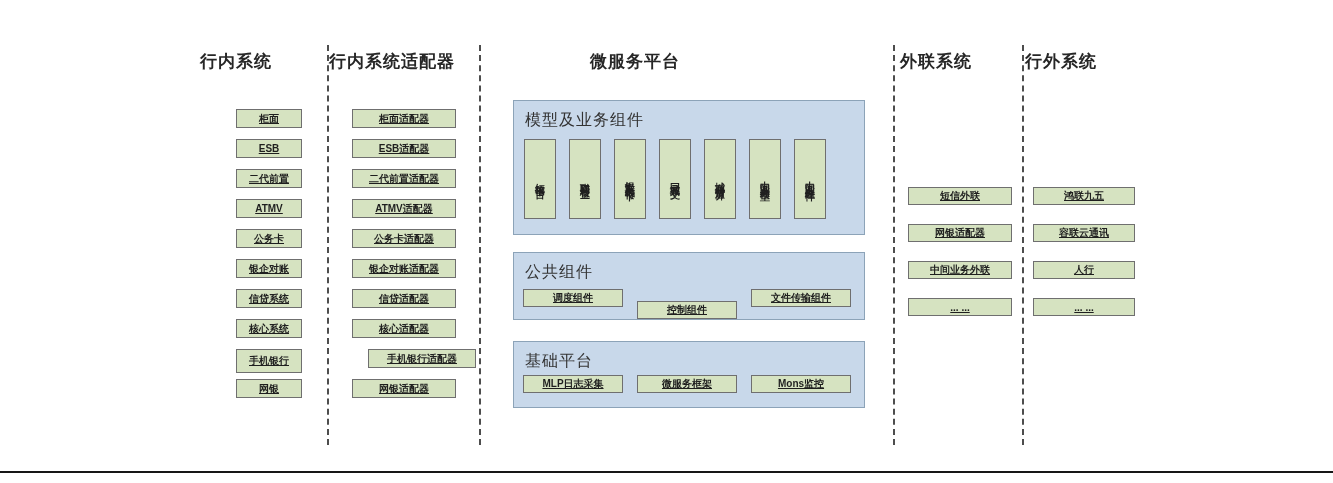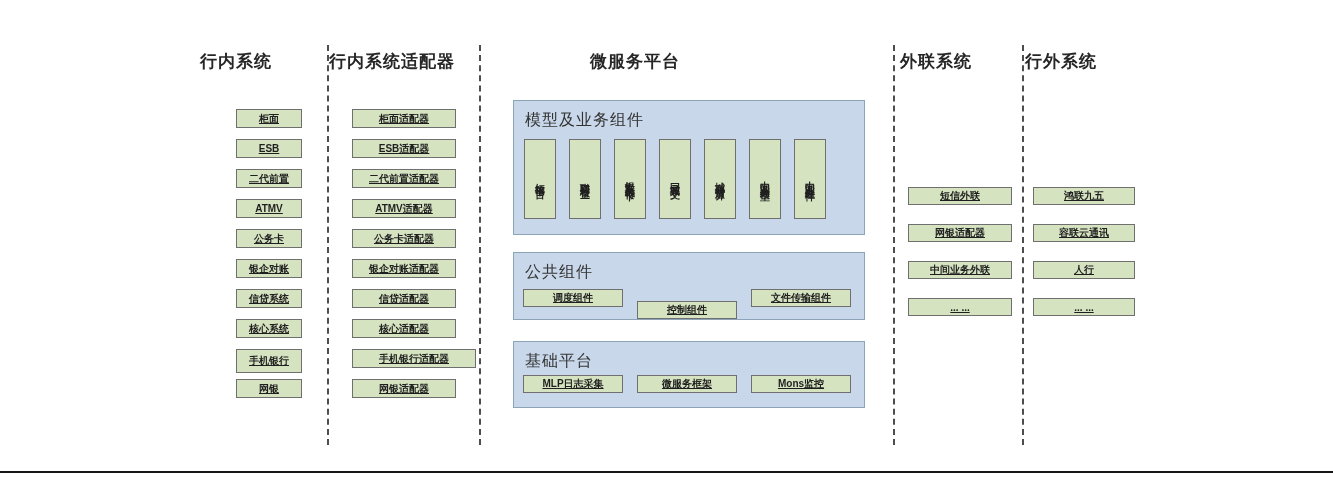--- a/index.html
+++ b/index.html
@@ -116,21 +116,21 @@
   <div class="gbox" style="left:236px;top:379px;width:66px;height:19px">网银</div>
 
   <div class="gbox" style="left:352px;top:109px;width:104px;height:19px">柜面适配器</div>
   <div class="gbox" style="left:352px;top:139px;width:104px;height:19px">ESB适配器</div>
   <div class="gbox" style="left:352px;top:169px;width:104px;height:19px">二代前置适配器</div>
   <div class="gbox" style="left:352px;top:199px;width:104px;height:19px">ATMV适配器</div>
   <div class="gbox" style="left:352px;top:229px;width:104px;height:19px">公务卡适配器</div>
   <div class="gbox" style="left:352px;top:259px;width:104px;height:19px">银企对账适配器</div>
   <div class="gbox" style="left:352px;top:289px;width:104px;height:19px">信贷适配器</div>
   <div class="gbox" style="left:352px;top:319px;width:104px;height:19px">核心适配器</div>
-  <div class="gbox" style="left:352px;top:349px;width:124px;height:19px">手机银行适配器</div>
+  <div class="gbox" style="left:368px;top:349px;width:108px;height:19px">手机银行适配器</div>
   <div class="gbox" style="left:352px;top:379px;width:104px;height:19px">网银适配器</div>
 
   <div class="panel" style="left:513px;top:100px;width:352px;height:135px">
     <div class="panel-label">模型及业务组件</div>
     <div class="vbox" style="left:10px;top:38px;width:32px;height:80px">短信平台</div>
     <div class="vbox" style="left:55px;top:38px;width:32px;height:80px">联网核查</div>
     <div class="vbox" style="left:100px;top:38px;width:32px;height:80px">银联及银行卡</div>
     <div class="vbox" style="left:145px;top:38px;width:32px;height:80px">同城票交</div>
     <div class="vbox" style="left:190px;top:38px;width:32px;height:80px">城商行清算</div>
     <div class="vbox" style="left:235px;top:38px;width:32px;height:80px">中间业务模型</div>

